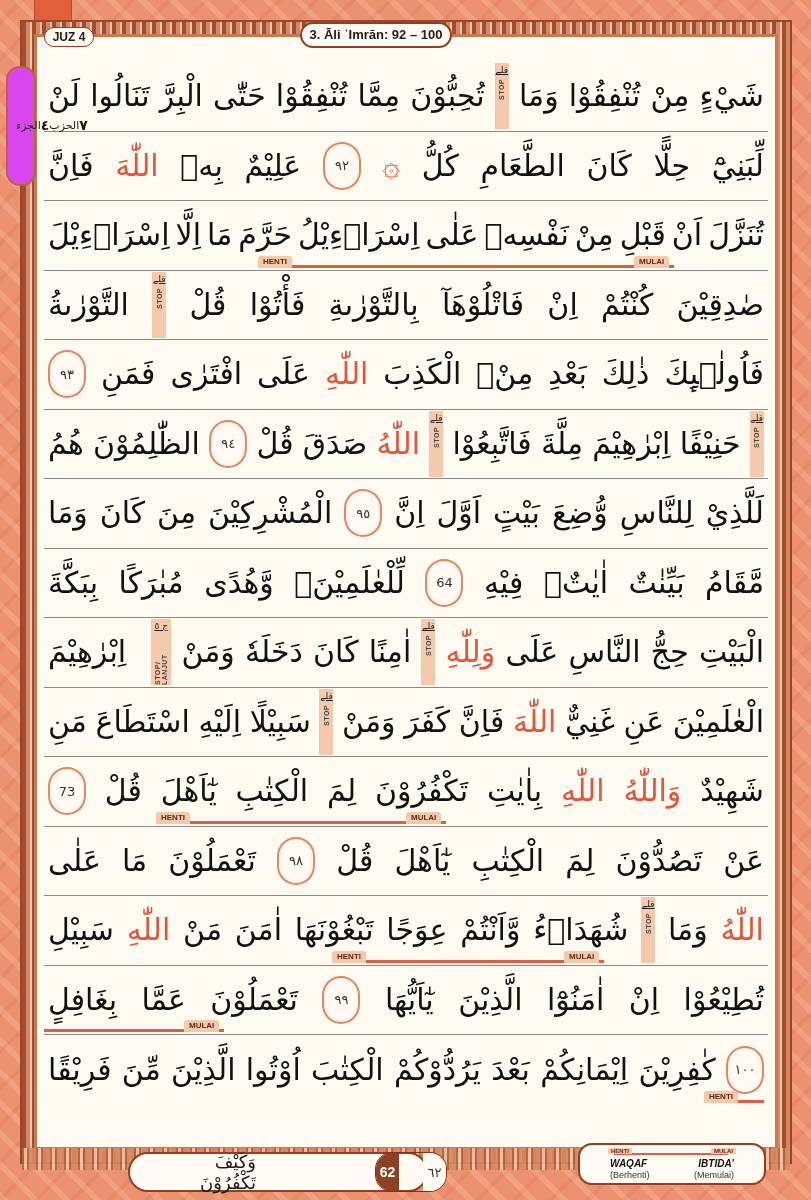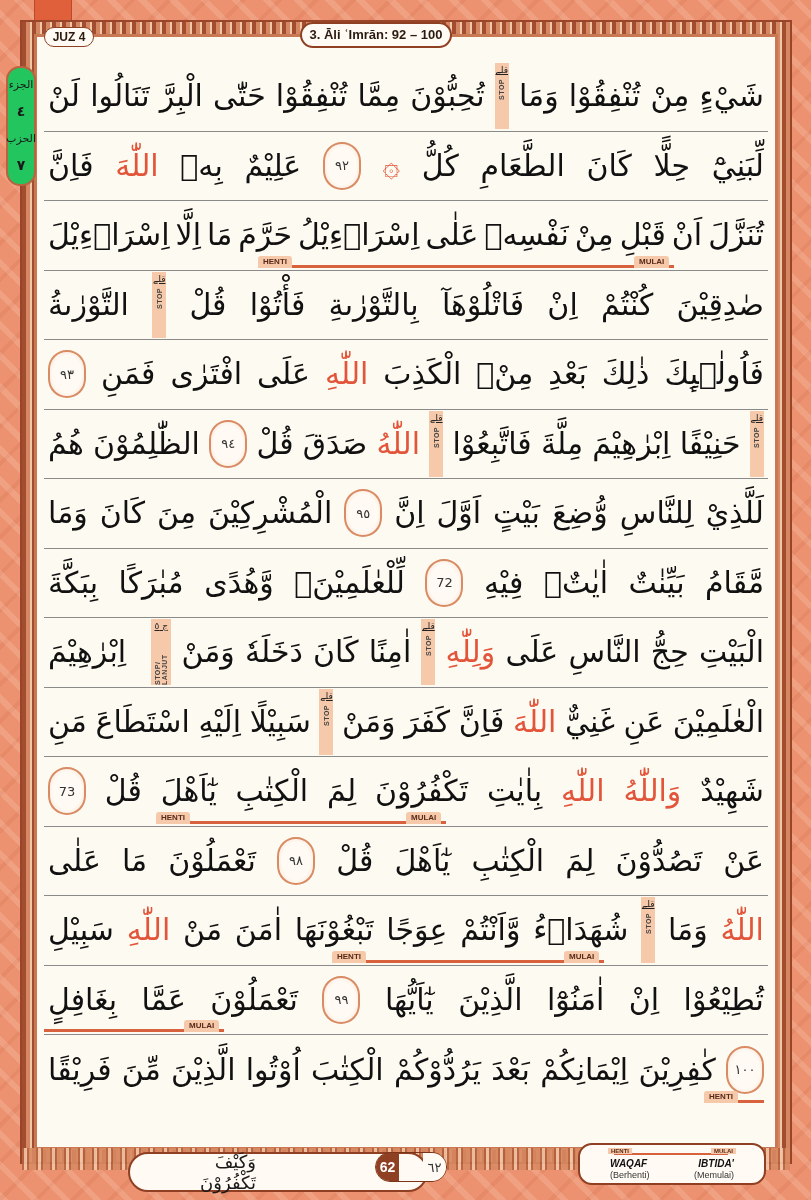--- a/index.html
+++ b/index.html
@@ -42,22 +42,22 @@
     color: #2a1a10; text-align: center; line-height: 18px; z-index: 3;
   }
   .surah-title {
     position: absolute; left: 300px; top: 22px; width: 152px; height: 26px;
     background: #fffaf3; border: 2px solid #8f3f22; border-radius: 13px;
     font-family: Liberation Sans, sans-serif; font-weight: bold; font-size: 13px;
     color: #2a1a10; text-align: center; line-height: 22px; z-index: 3;
   }
   .side-marker {
     position: absolute; left: 6px; top: 66px; width: 30px; height: 120px;
-    background: #22c55e; border: 2px solid #b8643f; border-radius: 14px;
-    display: flex; flex-direction: column; align-items: center; justify-content: space-around;
+    background: #d946ef; border: 2px solid #b8643f; border-radius: 14px;
+    display: flex; flex-direction: row; align-items: center; justify-content: space-around;
     padding: 4px 8px; z-index: 3;
   }
   .side-marker span { font-family: "DejaVu Sans", sans-serif; font-size: 11px; color: #1a1a1a; line-height: 1.1; text-align: center; }
   .side-marker .num { font-size: 14px; font-weight: bold; }
 
   .text-area {
     position: absolute; left: 44px; top: 62px; width: 724px; height: 1078px;
     z-index: 2;
   }
   .line {
@@ -100,21 +100,21 @@
   }
 
   .footer-left {
     position: absolute; left: 128px; top: 1152px; width: 300px; height: 40px;
     background: #fffaf3; border: 2px solid #8f3f22; border-radius: 20px;
     display: flex; align-items: center; padding-left: 34px;
     font-family: "DejaVu Sans", sans-serif; font-size: 18px; color: #1a1a1a; direction: rtl; justify-content: flex-end;
     padding-right: 170px; z-index: 3;
   }
   .page-num {
-    position: absolute; left: 375px; top: 1152px; width: 72px; height: 30px;
+    position: absolute; left: 375px; top: 1152px; width: 72px; height: 40px;
     display: flex; z-index: 4; border-radius: 17px; overflow: hidden; border: 1px solid #7a3519;
   }
   .page-num .latin { flex: 1; background: #8f3f22; color: #fff; font-family: "Liberation Sans", sans-serif; font-weight: bold; font-size: 14px; display: flex; align-items: center; justify-content: center; }
   .page-num .arabic { flex: 1; background: #fffaf3; color: #333; font-family: "DejaVu Sans", sans-serif; font-size: 13px; display: flex; align-items: center; justify-content: center; margin-left: 24px; }
   .legend {
     position: absolute; left: 578px; top: 1143px; width: 188px; height: 42px;
     background: #fffaf3; border: 2px solid #8f3f22; border-radius: 14px; z-index: 3;
     font-family: "Liberation Sans", sans-serif;
   }
   .legend .bar { position: absolute; left: 34px; right: 36px; top: 8px; height: 2px; background: #d9623e; }
@@ -248,21 +248,21 @@
       <span class="w">بَيْتٍ</span>
       <span class="w">وُّضِعَ</span>
       <span class="w">لِلنَّاسِ</span>
       <span class="w">لَلَّذِيْ</span>
     </div>
     <div class="line">
       <span class="w">بِبَكَّةَ</span>
       <span class="w">مُبٰرَكًا</span>
       <span class="w">وَّهُدًى</span>
       <span class="w">لِّلْعٰلَمِيْنَۚ</span>
-      <span class="ayah">72</span>
+      <span class="ayah">64</span>
       <span class="w">فِيْهِ</span>
       <span class="w">اٰيٰتٌۢ</span>
       <span class="w">بَيِّنٰتٌ</span>
       <span class="w">مَّقَامُ</span>
     </div>
     <div class="line">
       <span class="w">اِبْرٰهِيْمَ</span>
       <span class="stop wide">
         <span class="q">ج ٥</span>
         <span class="s">STOP/ LANJUT</span>

